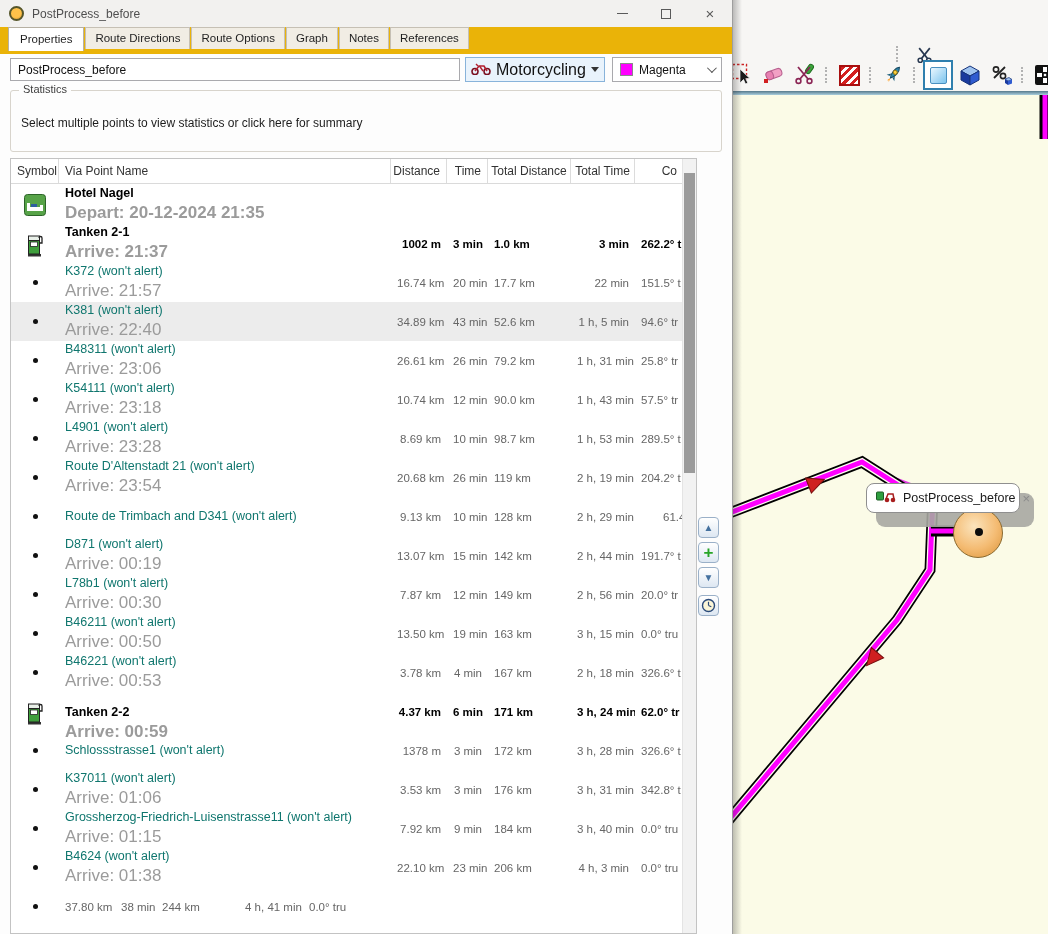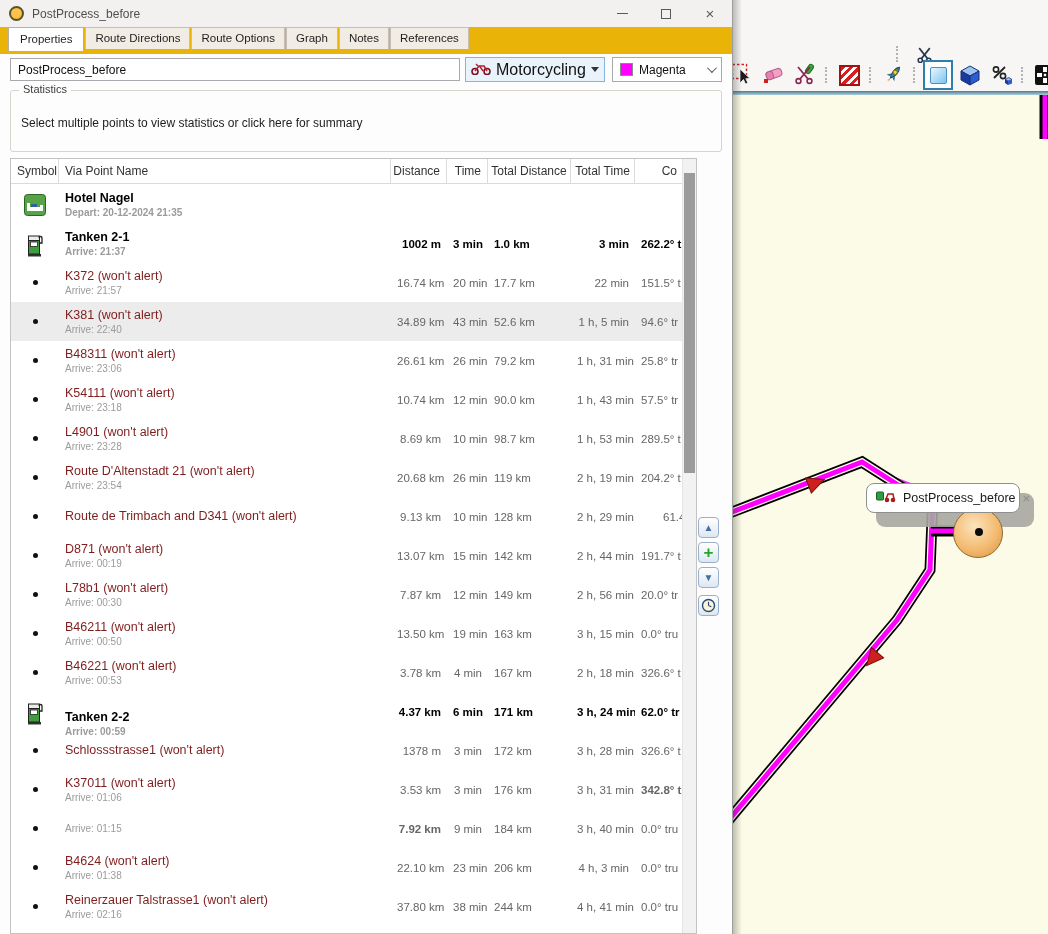--- a/index.html
+++ b/index.html
@@ -86,22 +86,22 @@
   .thead { display:flex; height:25px; border-bottom:1px solid #dadada; }
   .th { display:flex; align-items:center; padding:0 6px; border-right:1px solid #dcdcdc;
     font-size:12px; color:#333; white-space:nowrap; overflow:hidden; }
   .th.al-r { justify-content:flex-end; } .th.al-c { justify-content:center; }
   .tbody { position:absolute; top:26px; left:0; width:673px; bottom:0; overflow:hidden; }
   .row { display:flex; height:39px; align-items:center; }
   .row.sel { background:#ececec; }
   .cell { flex:none; padding:0 6px; font-size:11.5px; color:#666; white-space:nowrap; overflow:hidden; }
   .cell.al-r { text-align:right; }
   .cell.sym { display:flex; align-items:center; justify-content:center; }
-  .nm { font-size:12.5px; color:#7f1d1d; line-height:1.3; }
-  .sub { font-size:10px; color:#9b9b9b; line-height:1.3; }
+  .nm { font-size:12.5px; color:#0f766e; line-height:1.3; }
+  .sub { font-size:17px; color:#9b9b9b; line-height:1.3; }
   .row.em .nm { color:#000; font-weight:700; }
   .row.em .cell { color:#000; font-weight:600; }
   .dot { width:5px; height:5px; background:#111; border-radius:50%; display:inline-block; }
   .scroll { position:absolute; right:0; top:0; bottom:0; width:14px; background:#f2f2f2; border-left:1px solid #e4e4e4; }
   .thumb { position:absolute; left:1px; width:11px; top:14px; height:300px; background:#9b9b9b; }
 
   .side-btns { position:absolute; left:698px; top:517px; width:22px; display:flex;
     flex-direction:column; gap:4px; z-index:12; }
   .sbtn { width:21px; height:21px; border:1px solid #9ab0c8; border-radius:4px;
     background:linear-gradient(#ffffff,#dde7f2); display:flex; align-items:center; justify-content:center;
@@ -541,30 +541,31 @@
               <span class="dot"></span>
             </span>
             <span class="cell" style="width: 332px;">
               <div class="nm">K37011 (won't alert)</div>
               <div class="sub">Arrive: 01:06</div>
             </span>
             <span class="cell al-r" style="width: 56px;">3.53 km</span>
             <span class="cell al-r" style="width: 41px;">3 min</span>
             <span class="cell al-l" style="width: 83px;">176 km</span>
             <span class="cell al-r" style="width: 64px;">3 h, 31 min</span>
-            <span class="cell al-l" style="width: 49px; font-weight: bold;">342.8° t</span>
-          </div>
-          <div class="row">
-            <span class="cell sym" style="width: 48px;">
-              <span class="dot"></span>
-            </span>
-            <span class="cell" style="width: 332px;">
+            <span class="cell al-l" style="width: 49px;">342.8° t</span>
+          </div>
+          <div class="row">
+            <span class="cell sym" style="width: 48px;">
+              <span class="dot"></span>
+            </span>
+            <span class="cell" style="width: 332px;">
+              <div class="nm">Grossherzog-Friedrich-Luisenstrasse11 (won't alert)</div>
               <div class="sub">Arrive: 01:15</div>
             </span>
-            <span class="cell al-r" style="width: 56px; font-weight: bold;">7.92 km</span>
+            <span class="cell al-r" style="width: 56px;">7.92 km</span>
             <span class="cell al-r" style="width: 41px;">9 min</span>
             <span class="cell al-l" style="width: 83px;">184 km</span>
             <span class="cell al-r" style="width: 64px;">3 h, 40 min</span>
             <span class="cell al-l" style="width: 49px;">0.0° tru</span>
           </div>
           <div class="row">
             <span class="cell sym" style="width: 48px;">
               <span class="dot"></span>
             </span>
             <span class="cell" style="width: 332px;">
@@ -573,24 +574,20 @@
             </span>
             <span class="cell al-r" style="width: 56px;">22.10 km</span>
             <span class="cell al-r" style="width: 41px;">23 min</span>
             <span class="cell al-l" style="width: 83px;">206 km</span>
             <span class="cell al-r" style="width: 64px;">4 h, 3 min</span>
             <span class="cell al-l" style="width: 49px;">0.0° tru</span>
           </div>
           <div class="row">
             <span class="cell sym" style="width: 48px;">
               <span class="dot"></span>
-            </span>
-            <span class="cell" style="width: 332px;">
-              <div class="nm">Reinerzauer Talstrasse1 (won't alert)</div>
-              <div class="sub">Arrive: 02:16</div>
             </span>
             <span class="cell al-r" style="width: 56px;">37.80 km</span>
             <span class="cell al-r" style="width: 41px;">38 min</span>
             <span class="cell al-l" style="width: 83px;">244 km</span>
             <span class="cell al-r" style="width: 64px;">4 h, 41 min</span>
             <span class="cell al-l" style="width: 49px;">0.0° tru</span>
           </div>
           <div class="row">
             <span class="cell al-r" style="width: 56px;"></span>
             <span class="cell al-r" style="width: 41px;"></span>

